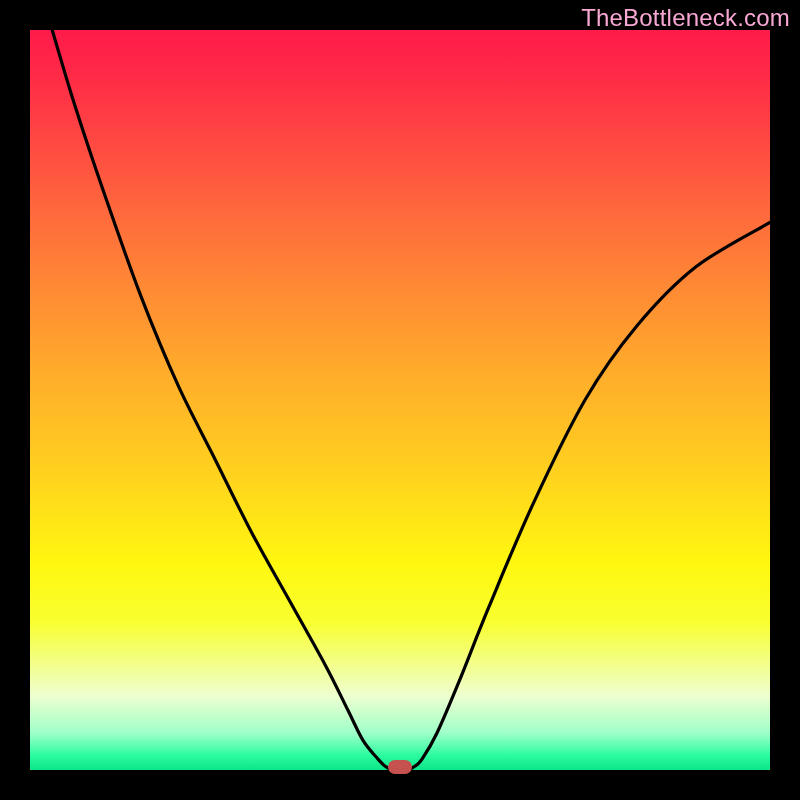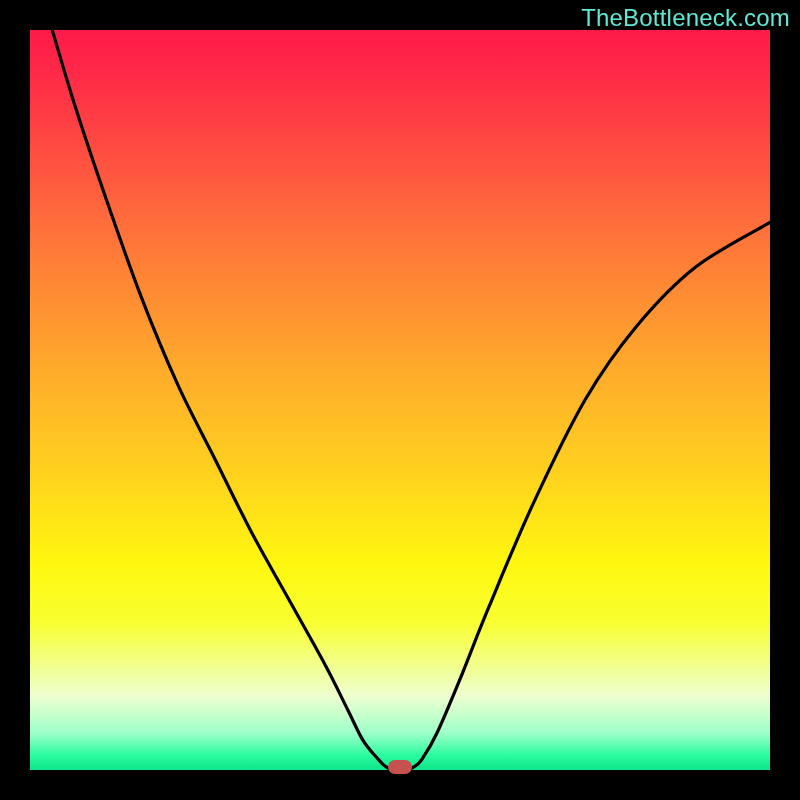--- a/index.html
+++ b/index.html
@@ -38,21 +38,21 @@
       #eeffd0 90%,
       #9fffc8 95%,
       #2cfca0 98%,
       #0be488 100%
     );
   }
   .watermark {
     position: absolute;
     top: 4px;
     right: 10px;
-    color: #5eead4;
+    color: #f9a8d4;
     font-size: 24px;
     font-weight: 500;
     letter-spacing: 0.2px;
     user-select: none;
     text-align: right;
   }
   svg.curve {
     position: absolute;
     top: 0;
     left: 0;

